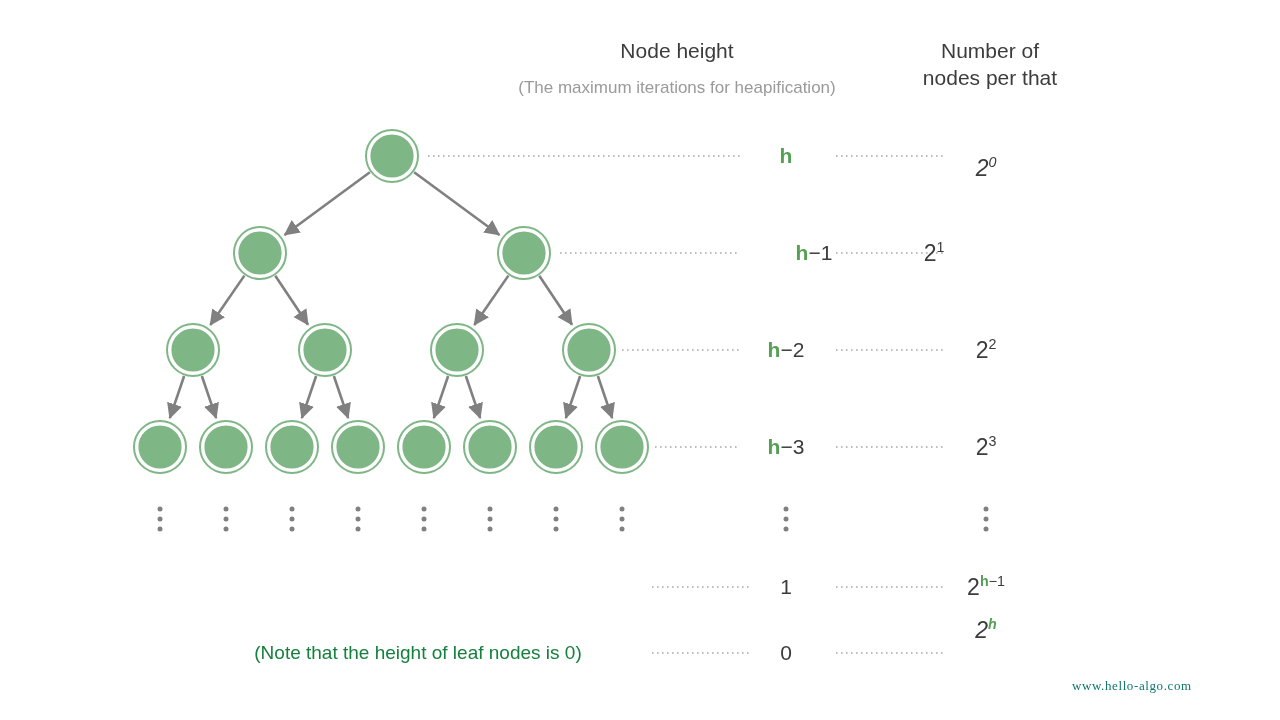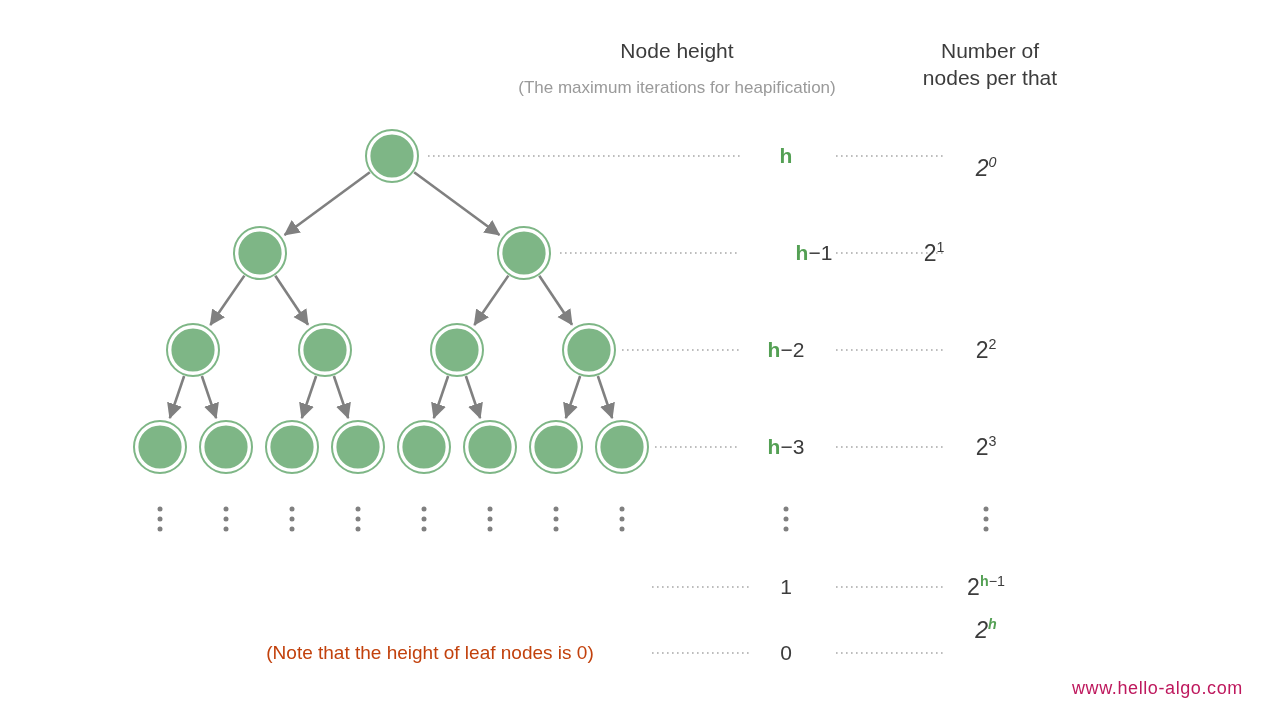--- a/index.html
+++ b/index.html
@@ -64,31 +64,30 @@
     line-height: 0;
   }
   .pow sup .hv {
     color: #54a054;
     font-weight: bold;
   }
 
   
   .note {
     position: absolute;
-    color: #c2410c;
+    color: #15803d;
     font-size: 19px;
     white-space: nowrap;
     transform: translate(-50%, -50%);
-    margin-left: 12px;
   }
   .watermark {
     position: absolute;
-    color: #be185d;
-    font-family: Liberation Sans, sans-serif;
-    font-size: 18px;
+    color: #0f766e;
+    font-family: Liberation Serif, serif;
+    font-size: 13px;
     letter-spacing: 0.6px;
     white-space: nowrap;
   }
 
   
   .vdots {
     position: absolute;
     transform: translate(-50%, -50%);
     display: flex;
     flex-direction: column;

